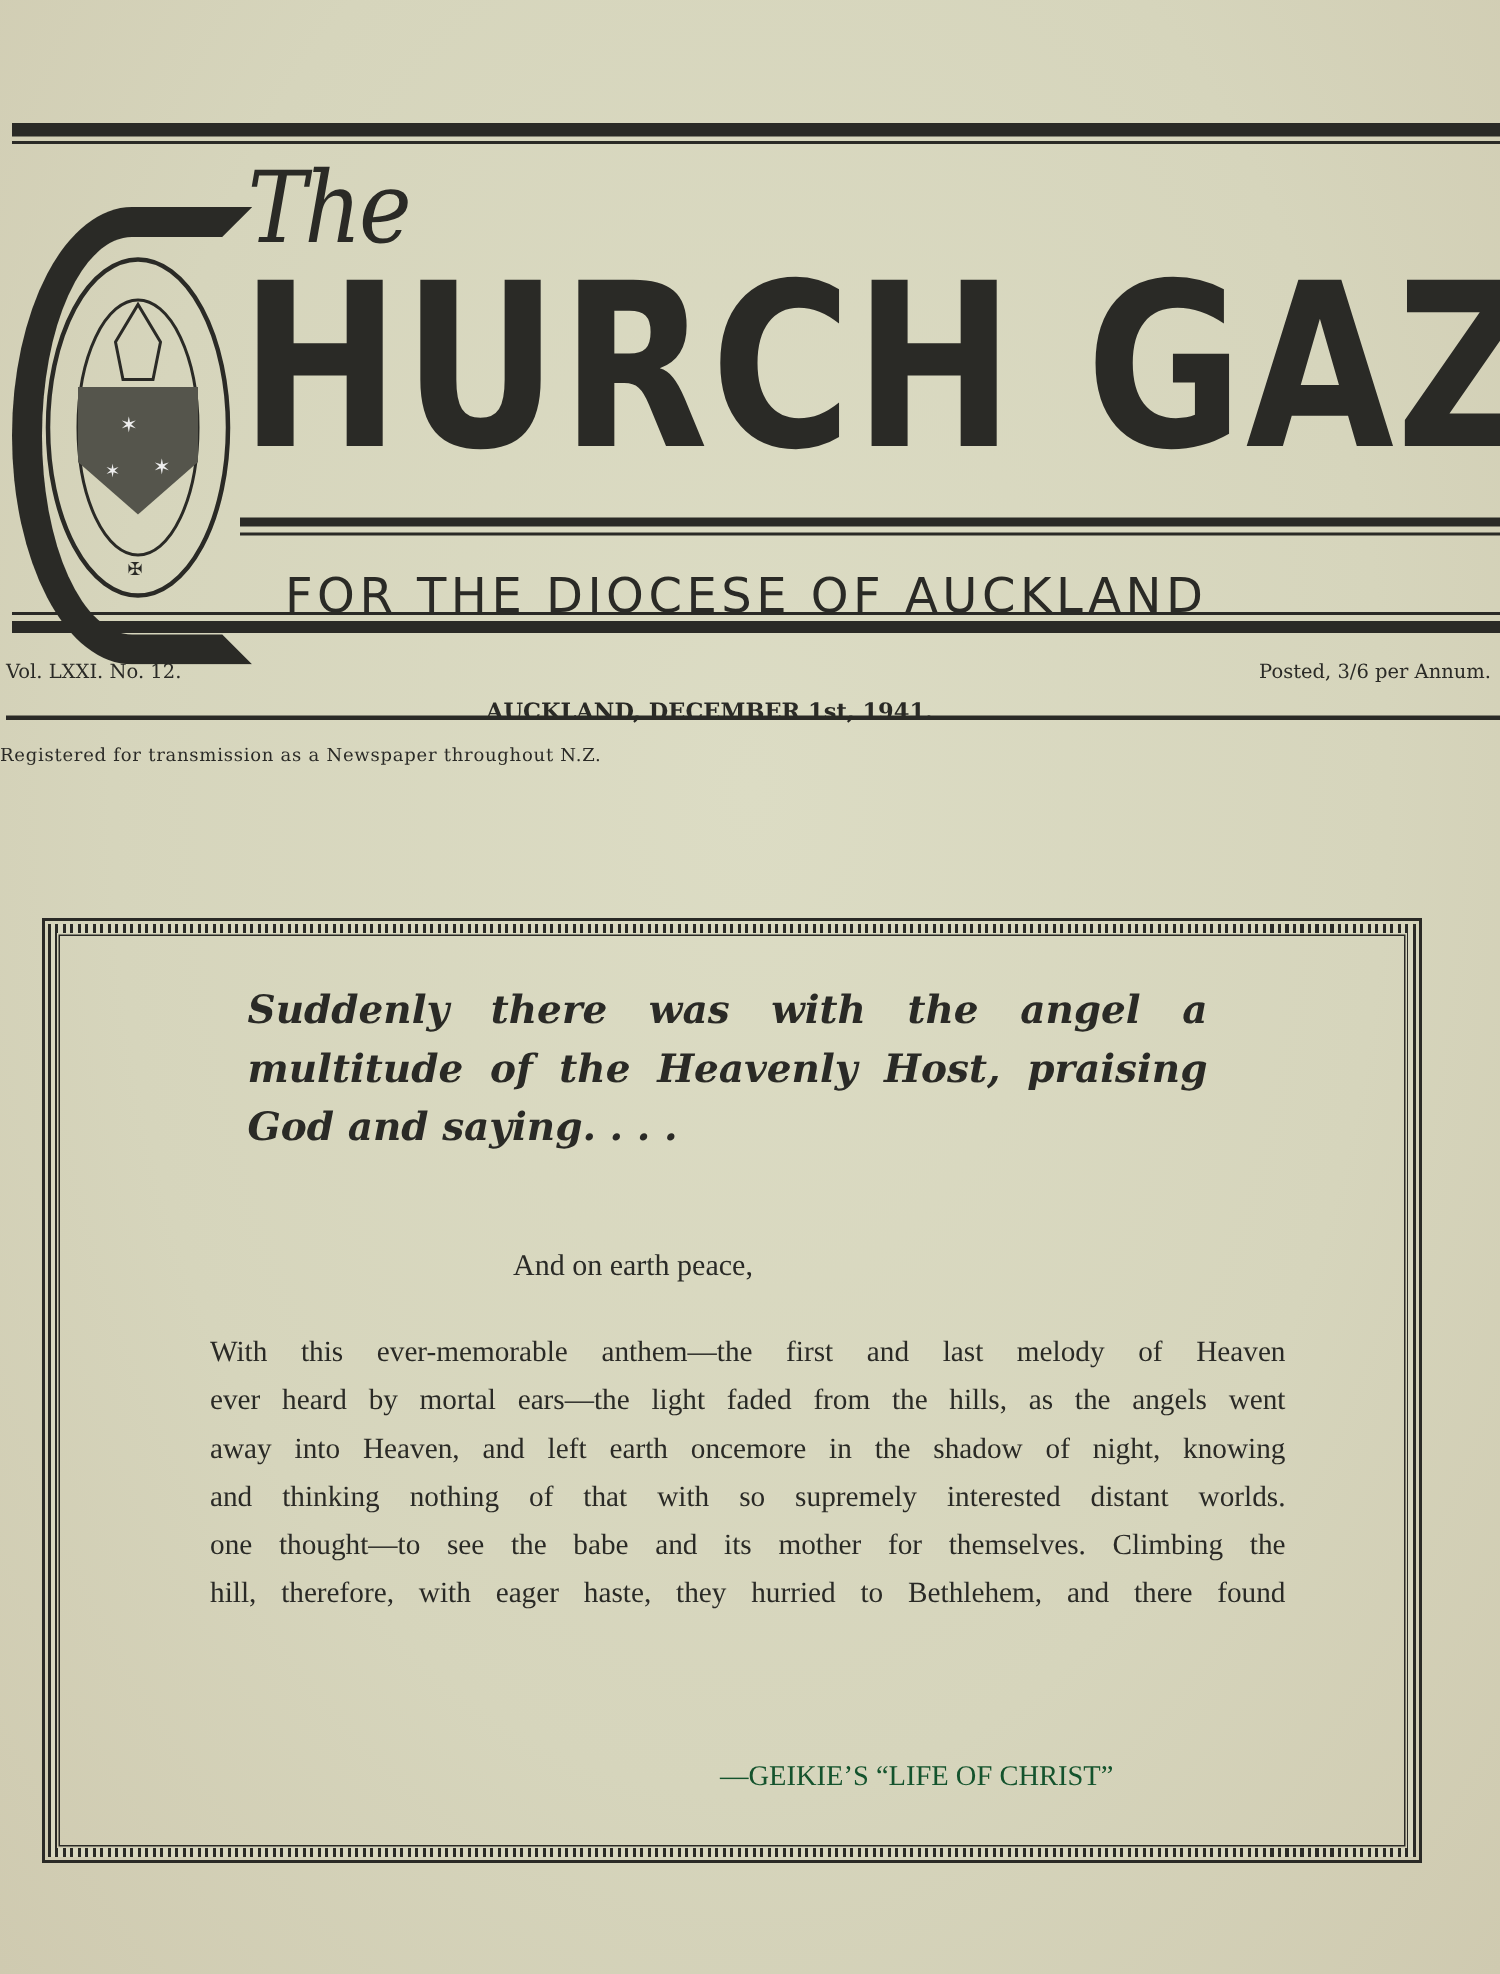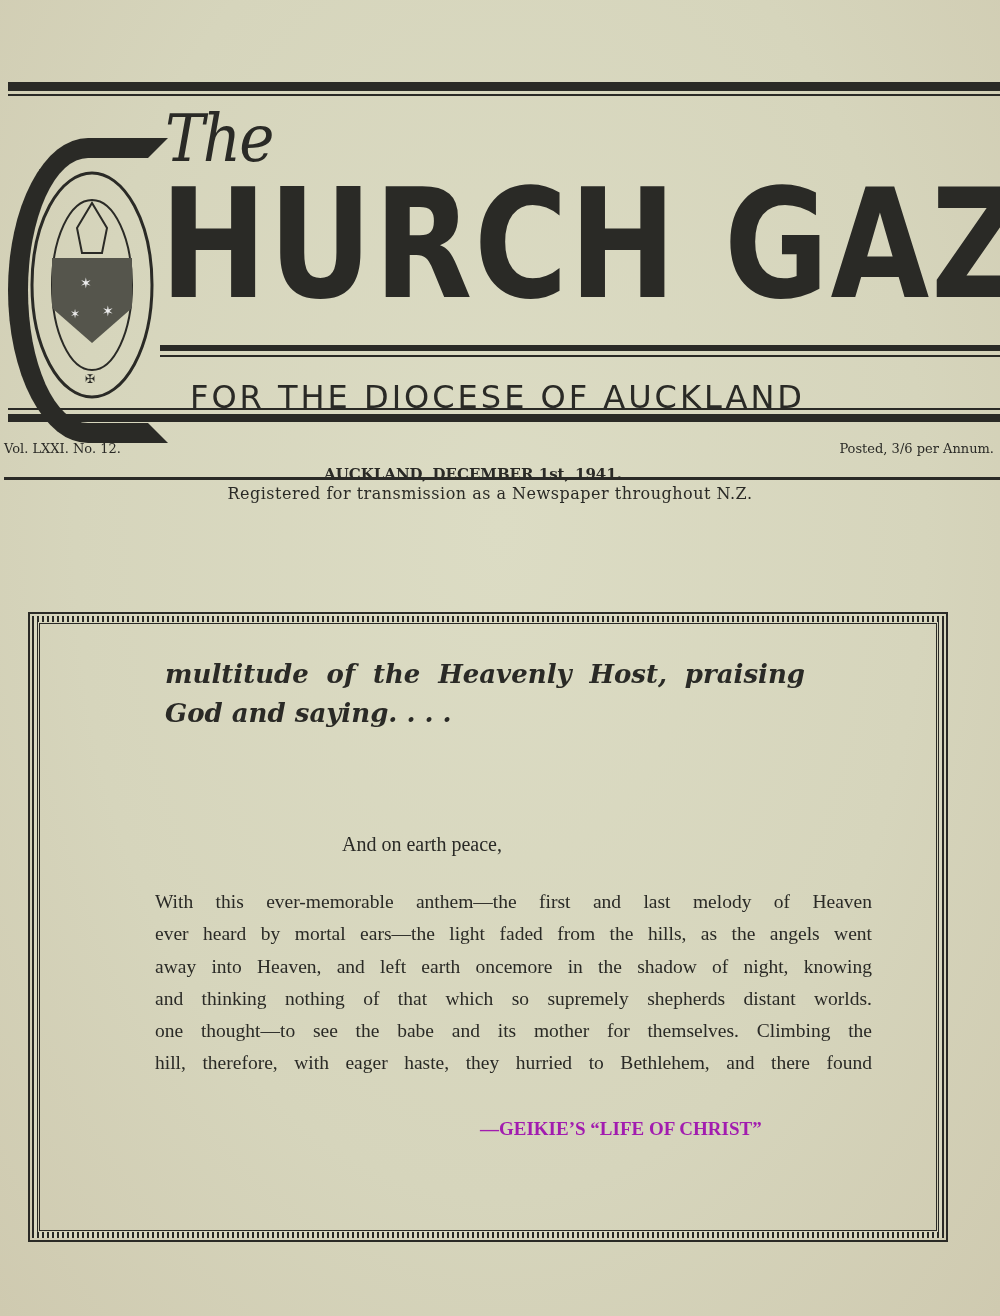--- a/index.html
+++ b/index.html
@@ -35,21 +35,21 @@
     box-sizing:border-box;
   }
   .seal {
     position:absolute; left:22px; top:168px; width:140px; height:235px;
   }
 
   .info-row { position:absolute; top:441px; font-size:13px; white-space:nowrap; }
   .info-left { left:4px; }
   .info-center { left:324px; font-weight:bold; font-size:15px;margin-top:24px; }
   .info-right { right:6px; }
-  .registered { position:absolute; top:484px; left:0; width:980px; text-align:center; font-size:16px; letter-spacing:0.5px; }
+  .registered { position:absolute; top:496px; left:0; width:980px; font-size:12px; letter-spacing:0.5px; }
 
   
   .frame {
     position:absolute; left:28px; top:612px; width:920px; height:630px;
     box-sizing:border-box;
     border:2px solid #2a2a26;
   }
   .frame-inner {
     position:absolute; left:9px; top:9px; right:9px; bottom:9px;
     border:1px solid #2a2a26;
@@ -66,29 +66,29 @@
   }
   .headline .ln { display:block; text-align:justify; text-align-last:justify; }
   .headline .ln.last { text-align-last:left; }
   .verse {
     position:absolute; left:330px; top:785px;
     font-family:"Liberation Serif", serif; font-size:20px; line-height:31px; color:#2a2a26;
   }
   .verse .ln { display:block; }
   .verse .ln.ind { padding-left:12px;margin-top:44px; }
   .body-text {
-    position:absolute; left:155px; top:886px; width:717px;
+    position:absolute; left:140px; top:886px; width:717px;
     font-family:"Liberation Serif", serif; font-size:19.5px; line-height:32.3px; color:#2a2a26;
   }
   .body-text .ln { display:block; text-align:justify; text-align-last:justify; white-space:nowrap; }
   .body-text .ln.first { padding-left:0; }
   .body-text .ln.last { text-align-last:left; }
   .attribution {
-    position:absolute; left:480px; top:1118px;
-    font-family:"Liberation Serif", serif; font-size:19px; color:#a21caf; white-space:nowrap;font-weight:bold;
+    position:absolute; left:480px; top:1174px;
+    font-family:"Liberation Serif", serif; font-size:19px; color:#14532d; white-space:nowrap;
   }
 </style>
 </head>
 <body>
 
 <div class="rule" style="left:8px;top:82px;width:992px;height:9px;"></div>
 <div class="rule" style="left:8px;top:94px;width:992px;height:2px;"></div>
 
 <div class="seal-c"></div>
 <svg class="seal" viewBox="0 0 140 235">
@@ -119,30 +119,31 @@
 
 <div class="rule" style="left:4px;top:477px;width:996px;height:3px;"></div>
 <div class="registered">Registered for transmission as a Newspaper throughout N.Z.</div>
 
 <div class="frame">
   <div class="frame-pattern"></div>
   <div class="frame-inner"></div>
 </div>
 
 <div class="headline">
+  <span class="ln">Suddenly there was with the angel a</span>
   <span class="ln">multitude of the Heavenly Host, praising</span>
   <span class="ln last">God and saying. . . .</span>
 </div>
 
 <div class="verse">
   <span class="ln ind">And on earth peace,</span>
 </div>
 
 <div class="body-text">
   <span class="ln first">With this ever-memorable anthem—the first and last melody of Heaven</span>
   <span class="ln">ever heard by mortal ears—the light faded from the hills, as the angels went</span>
   <span class="ln">away into Heaven, and left earth oncemore in the shadow of night, knowing</span>
-  <span class="ln">and thinking nothing of that which so supremely shepherds distant worlds.</span>
+  <span class="ln">and thinking nothing of that with so supremely interested distant worlds.</span>
   <span class="ln">one thought—to see the babe and its mother for themselves.  Climbing the</span>
   <span class="ln">hill, therefore, with eager haste, they hurried to Bethlehem, and there found</span>
 </div>
 
 <div class="attribution">—GEIKIE’S “LIFE OF CHRIST”</div>
 
 </body></html>

